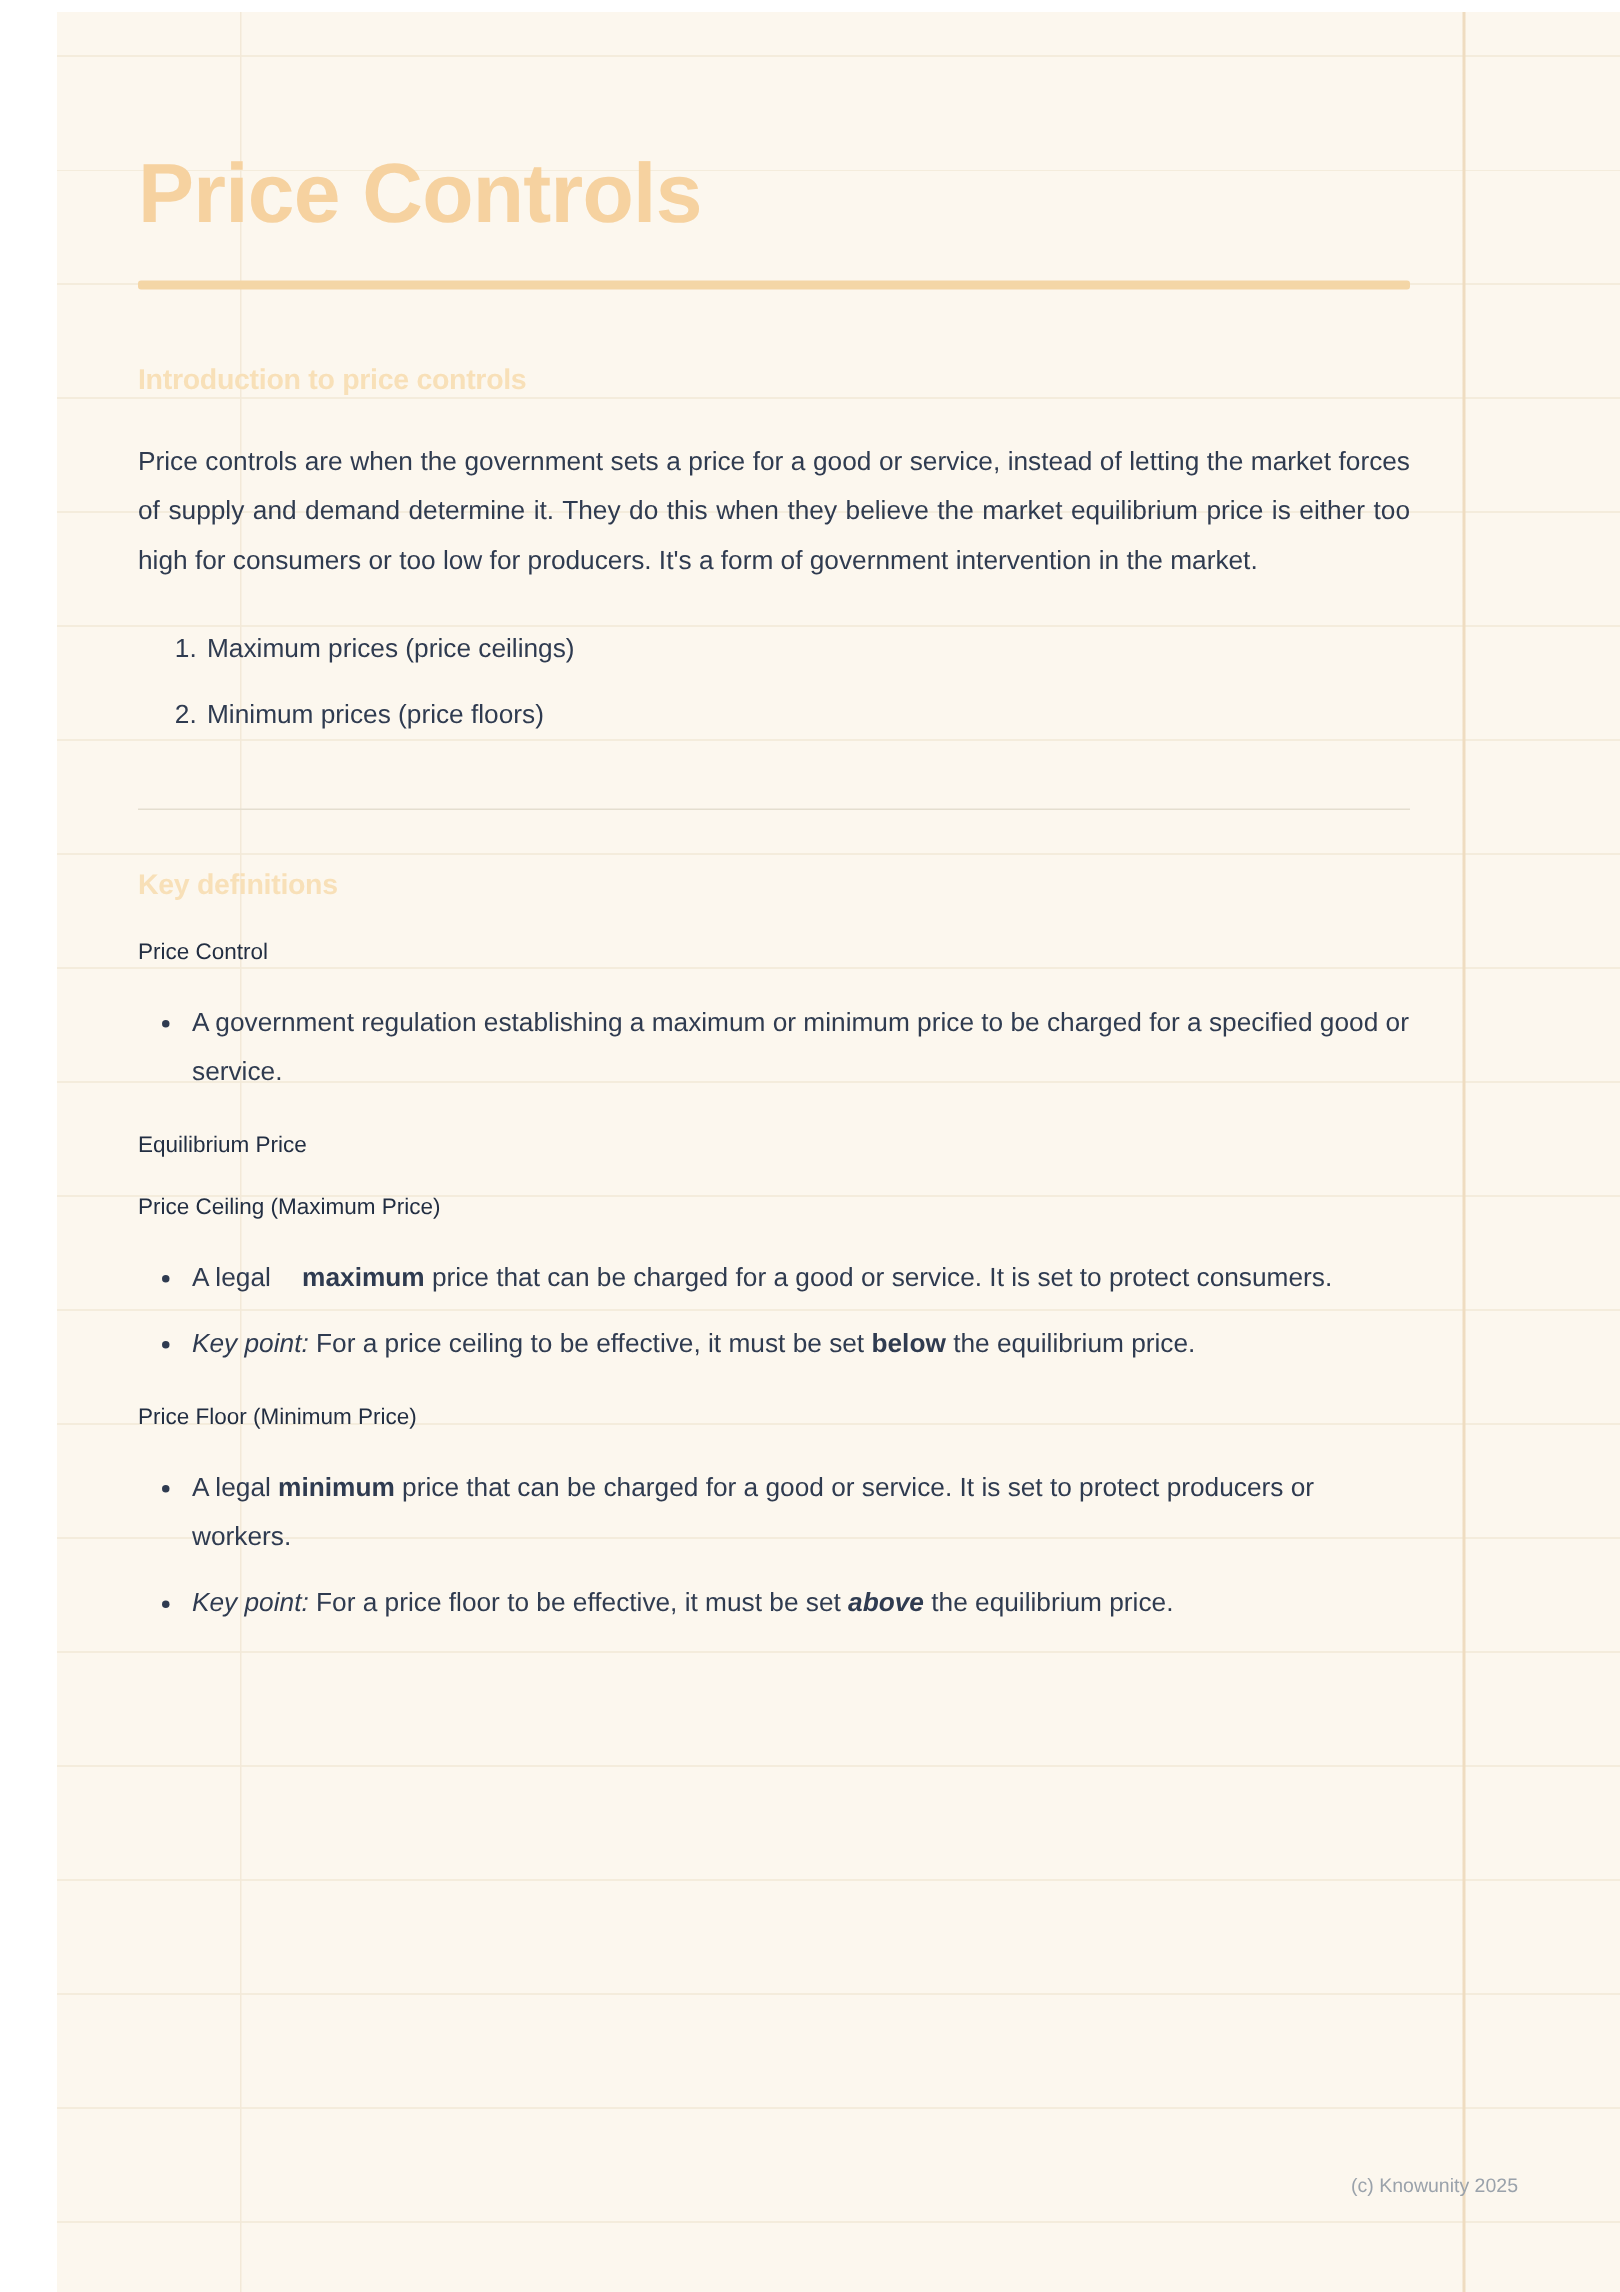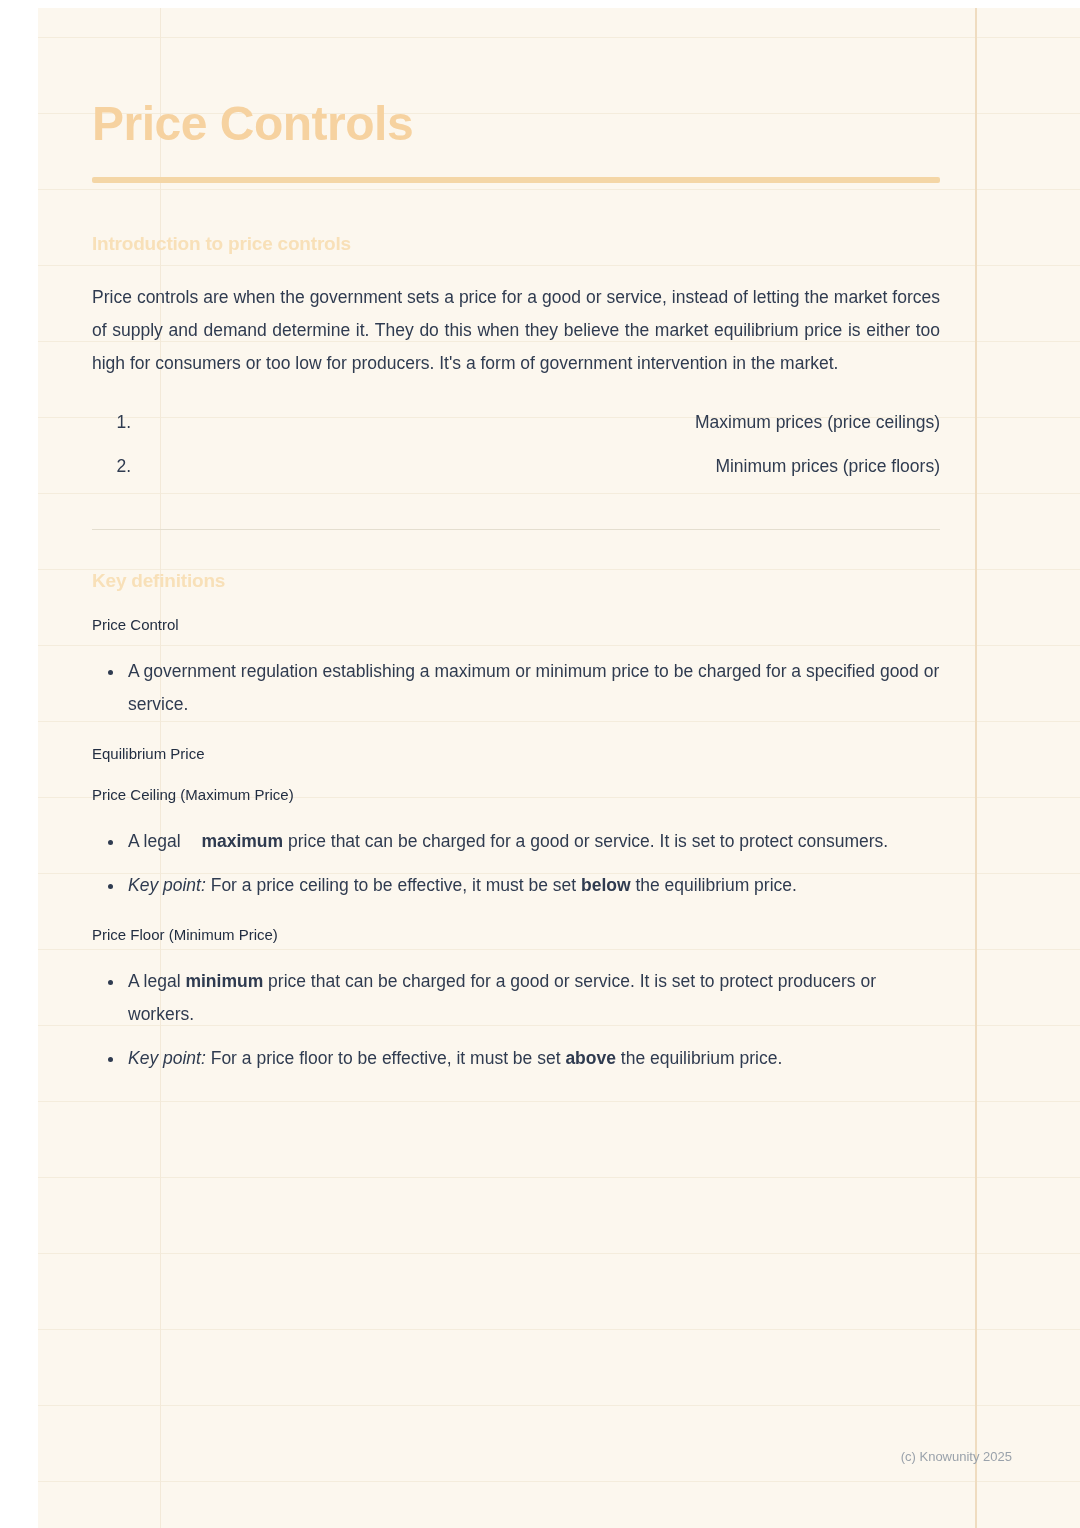--- a/index.html
+++ b/index.html
@@ -25,21 +25,21 @@
     background-repeat: no-repeat, no-repeat, repeat-y;
   }
   .content {
     position: absolute;
     left: 54px;   
     top: 0;
     width: 848px;
   }
   h1.page-title {
     margin-top: 88px;
-    font-size: 48px;
+    font-size: 56px;
     font-weight: 800;
     letter-spacing: -0.5px;
     color: #f6d2a0;
   }
   .title-rule {
     margin-top: 26px;
     height: 6px;
     width: 848px;
     background: #f4d6a6;
     border-radius: 2px;
@@ -55,21 +55,20 @@
   p, li {
     font-size: 17.5px;
     line-height: 33px;
     color: #2f3b50;
   }
   p.justified { text-align: justify; margin-top: 26px; }
   p.lead-in   { margin-top: 30px; }
   ol.types-list {
     margin-top: 26px;
     padding-left: 44px;
-    text-align: right;
   }
   ol.types-list li {
     margin-bottom: 11px;
     padding-left: 2px;
   }
   hr.divider {
     border: none;
     border-top: 1px solid #e4decf;
     margin-top: 46px;
   }
@@ -128,20 +127,20 @@
 
       <h3 class="term">Price Ceiling (Maximum Price)</h3>
       <ul class="def-bullets">
         <li><span>A legal </span><span style="font-weight: 700; margin-left: 16px;">maximum</span><span> price that can be charged for a good or service. It is set to protect consumers.</span></li>
         <li><span style="font-style: italic;">Key point:</span><span> For a price ceiling to be effective, it must be set </span><span style="font-weight: 700;">below</span><span> the equilibrium price.</span></li>
       </ul>
 
       <h3 class="term">Price Floor (Minimum Price)</h3>
       <ul class="def-bullets">
         <li><span>A legal </span><span style="font-weight: 700;">minimum</span><span> price that can be charged for a good or service. It is set to protect producers or workers.</span></li>
-        <li><span style="font-style: italic;">Key point:</span><span> For a price floor to be effective, it must be set </span><span style="font-weight: 700;">above</span><span> the equilibrium price.</span></li>
+        <li><span style="font-style: italic;">Key point:</span><span> For a price floor to be effective, it must be set </span><span style="font-weight: 700; font-style: italic;">above</span><span> the equilibrium price.</span></li>
       </ul>
     </section>
 
   </main>
 
   <div class="footer-note">(c) Knowunity 2025</div>
 </div>
 
 </body></html>

